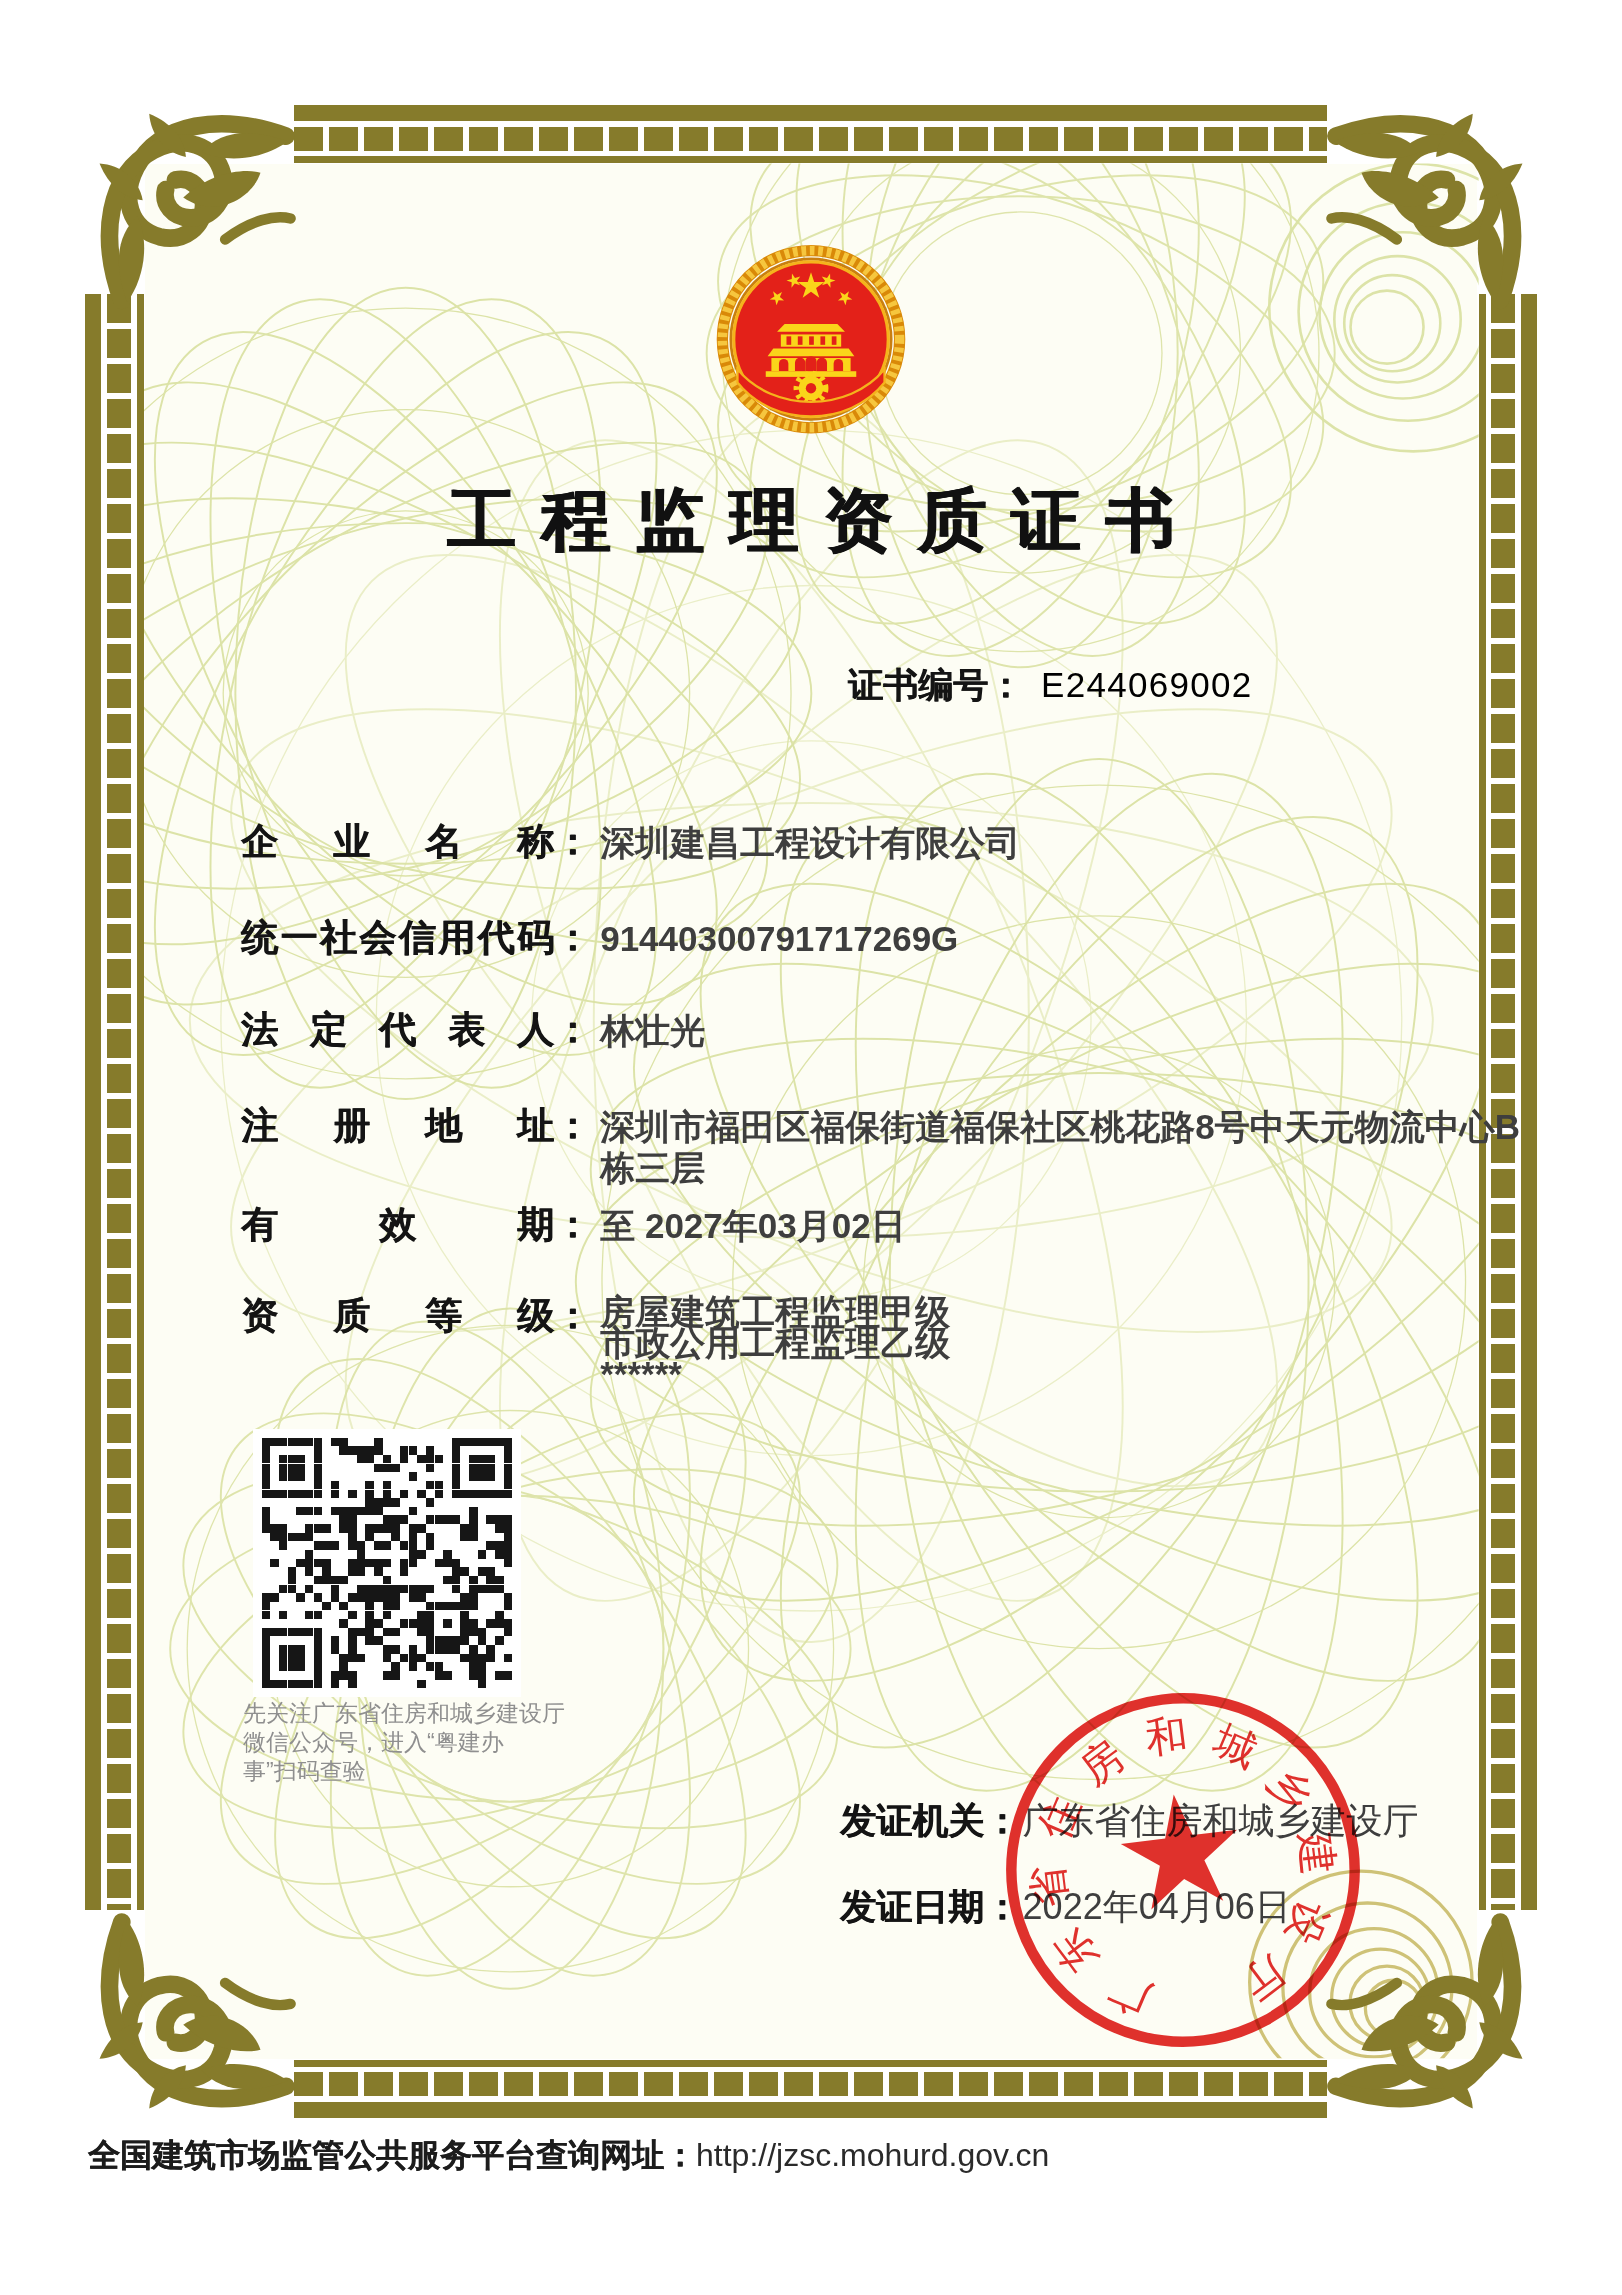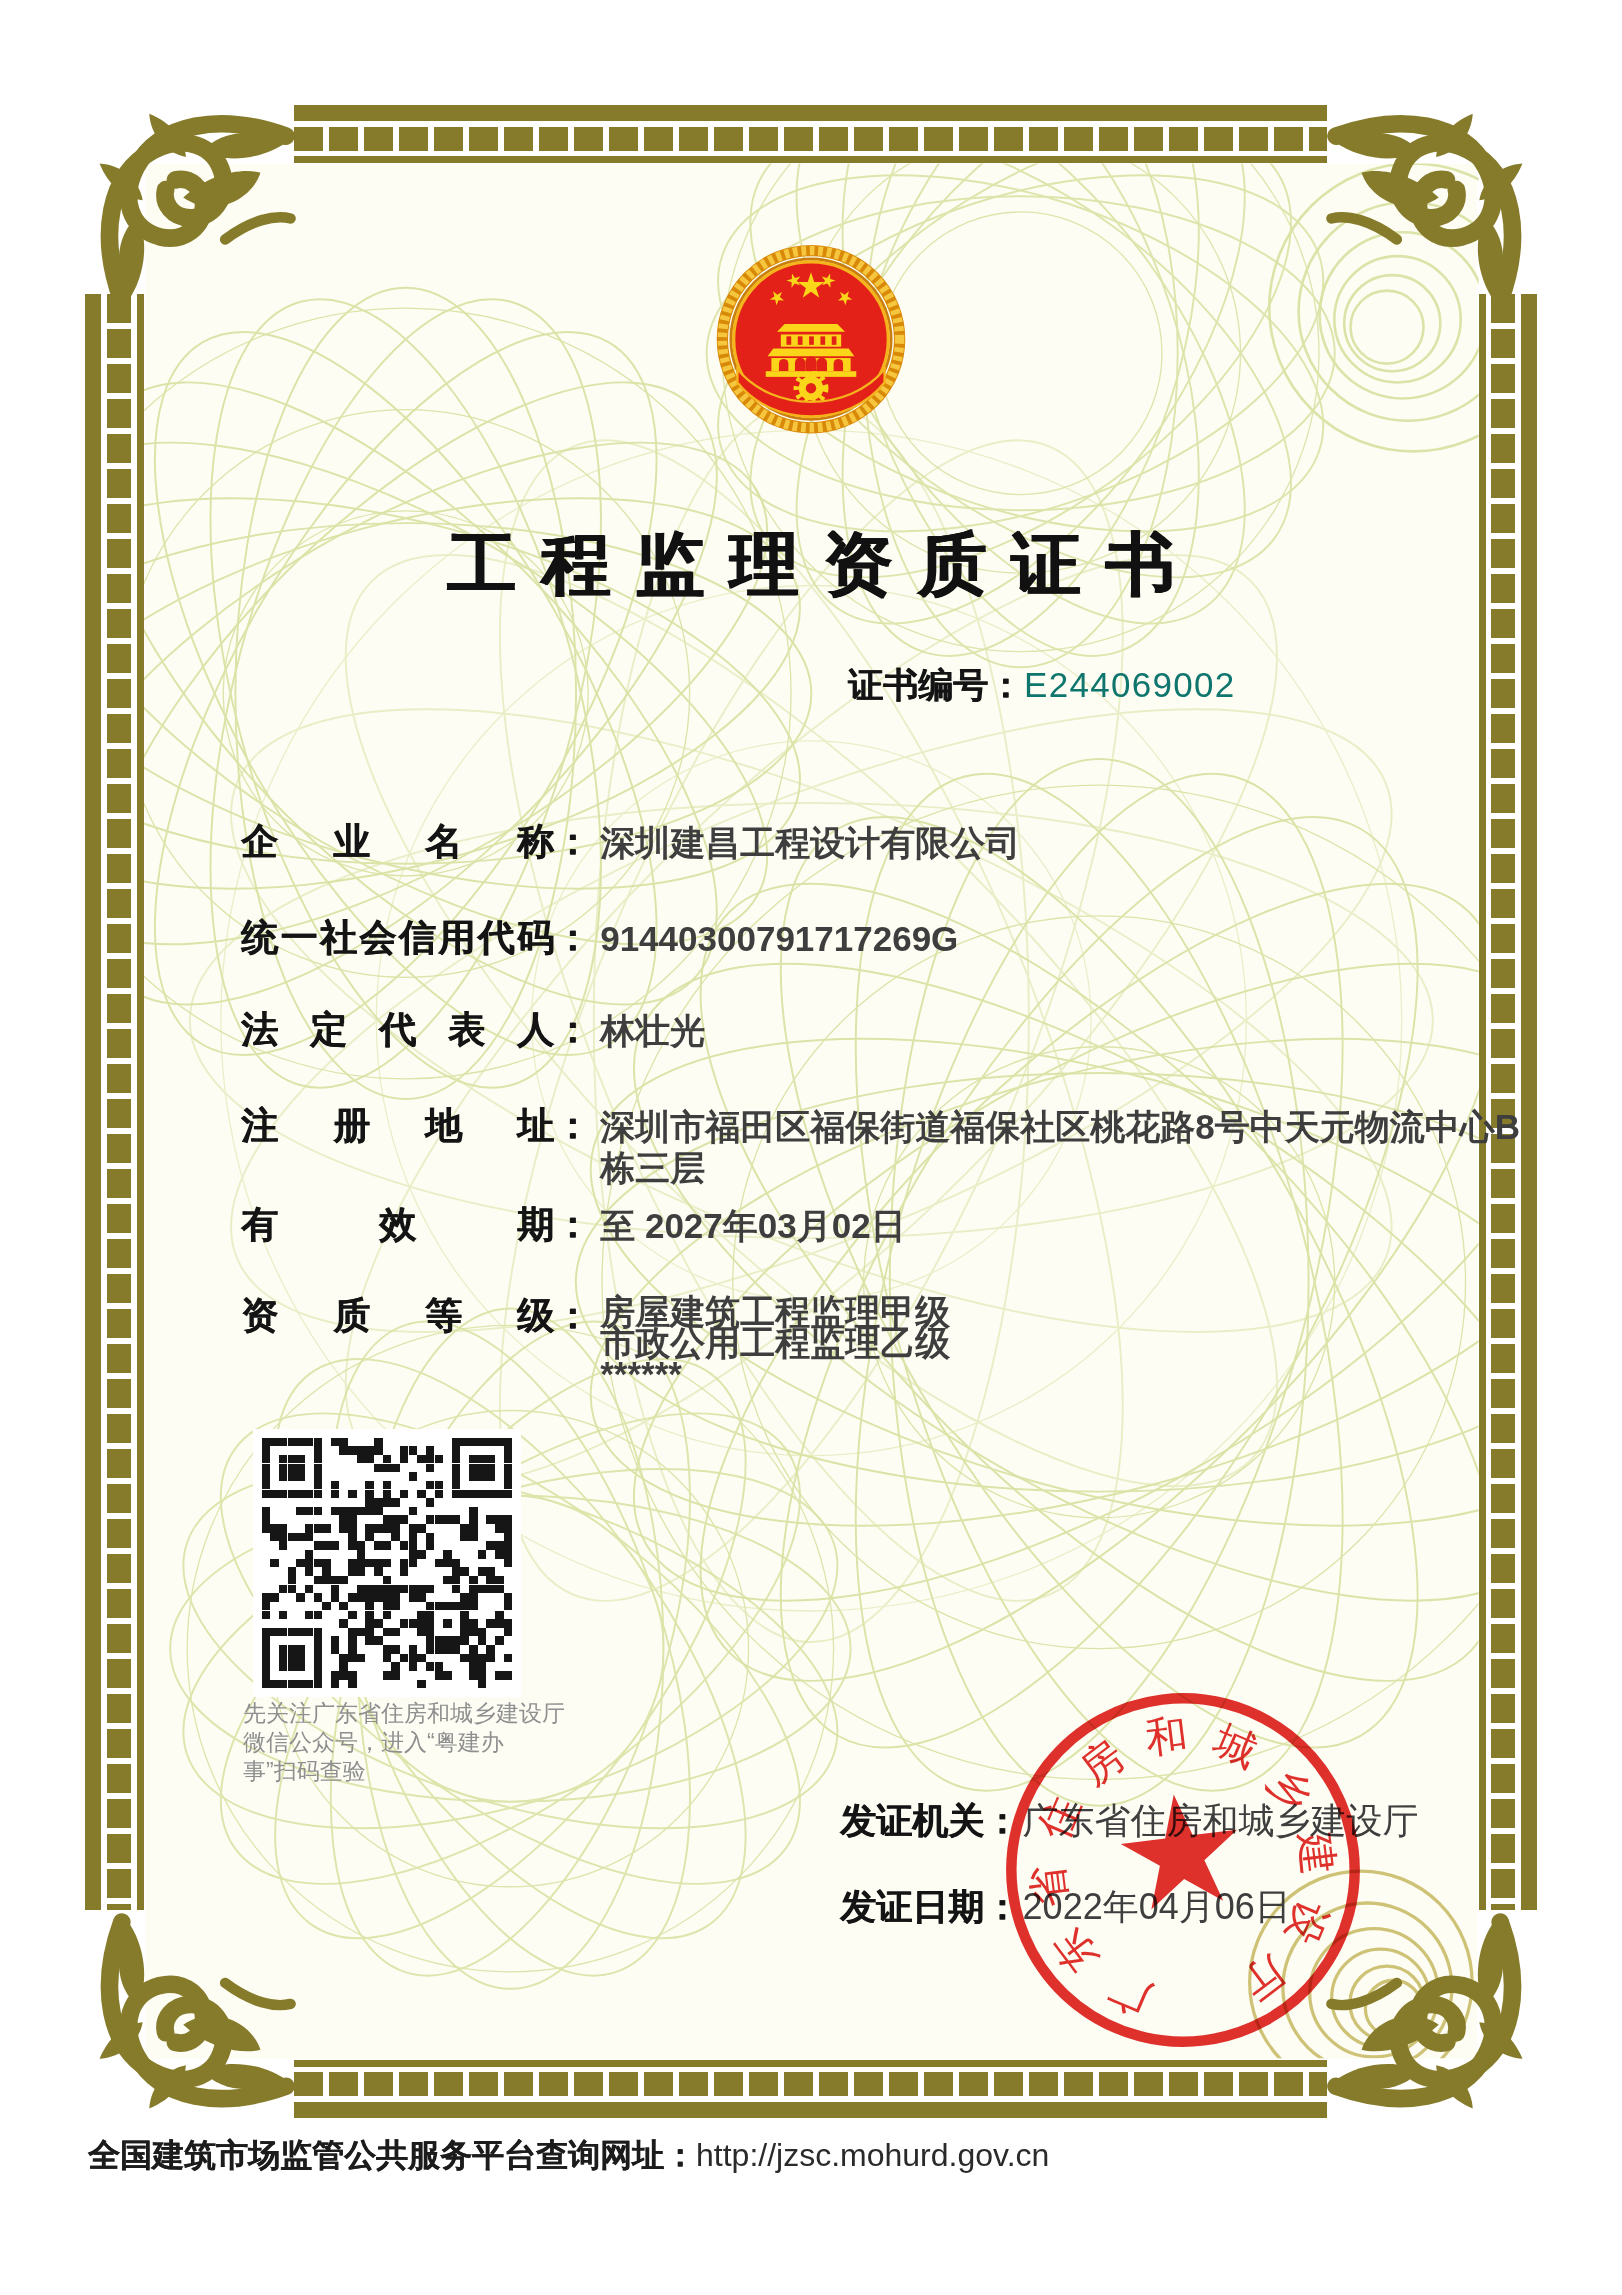--- a/index.html
+++ b/index.html
@@ -18,26 +18,26 @@
   .sq-h{position:absolute;height:23.6px;background:repeating-linear-gradient(90deg,#867b2b 0 29px,#ffffff 29px 35px);}
   .sq-v{position:absolute;width:23.6px;background:repeating-linear-gradient(180deg,#867b2b 0 29px,#ffffff 29px 35px);}
   
   #corners{position:absolute;left:0;top:0;width:1622px;height:2295px;pointer-events:none;}
   
   #emblem{position:absolute;left:715px;top:243px;width:192px;height:198px;}
   
   .title{
     position:absolute;left:50%;top:475px;transform:translateX(-50%);
     font-size:69px;font-weight:900;color:#111;letter-spacing:25px;text-indent:25px;
-    white-space:nowrap;text-shadow:1px 0 0 #111,-0.8px 0 0 #111;margin-top:44px;
+    white-space:nowrap;text-shadow:1px 0 0 #111,-0.8px 0 0 #111;
   }
   
   .cert-no{position:absolute;left:848px;top:662px;white-space:nowrap;font-size:35px;}
   .cert-no .lbl{font-weight:900;color:#141414;text-shadow:0.7px 0 0 #141414;text-align:center;}
-  .cert-no .val{color:#0f766e;letter-spacing:1.3px;margin-left:1px;}
+  .cert-no .val{color:#000000;letter-spacing:1.3px;margin-left:18px;}
   
   .fields{position:absolute;left:241px;top:821px;width:1283px;}
   .frow{position:absolute;left:0;display:flex;align-items:flex-start;}
   .flabel{width:313px;display:flex;justify-content:space-between;font-size:37px;font-weight:900;
           color:#141414;text-shadow:0.8px 0 0 #141414;line-height:42px;flex:0 0 313px;}
   .fcolon{font-size:37px;font-weight:900;color:#141414;text-shadow:0.8px 0 0 #141414;line-height:42px;}
   .fvalue{font-size:35px;font-weight:700;color:#3e3e3e;line-height:41px;margin-left:9.2px;
           max-width:929px;margin-top:0.7px;}
   .fvalue.lines{line-height:31px;}
   

